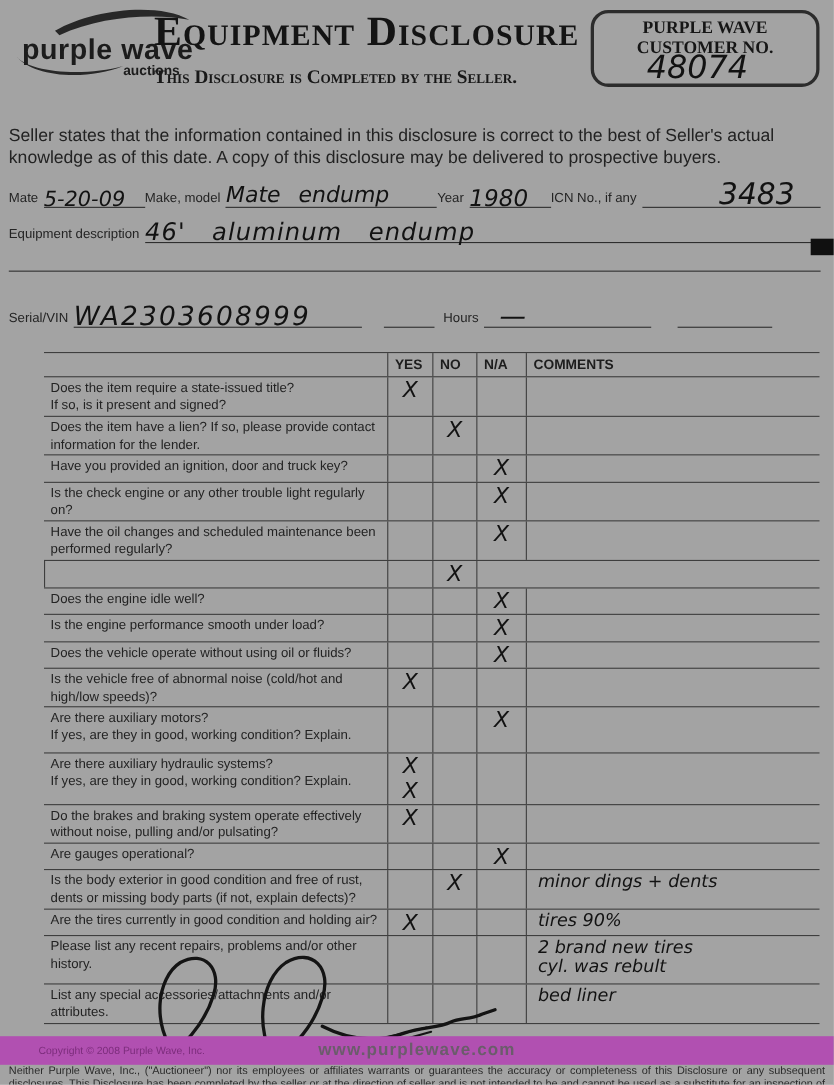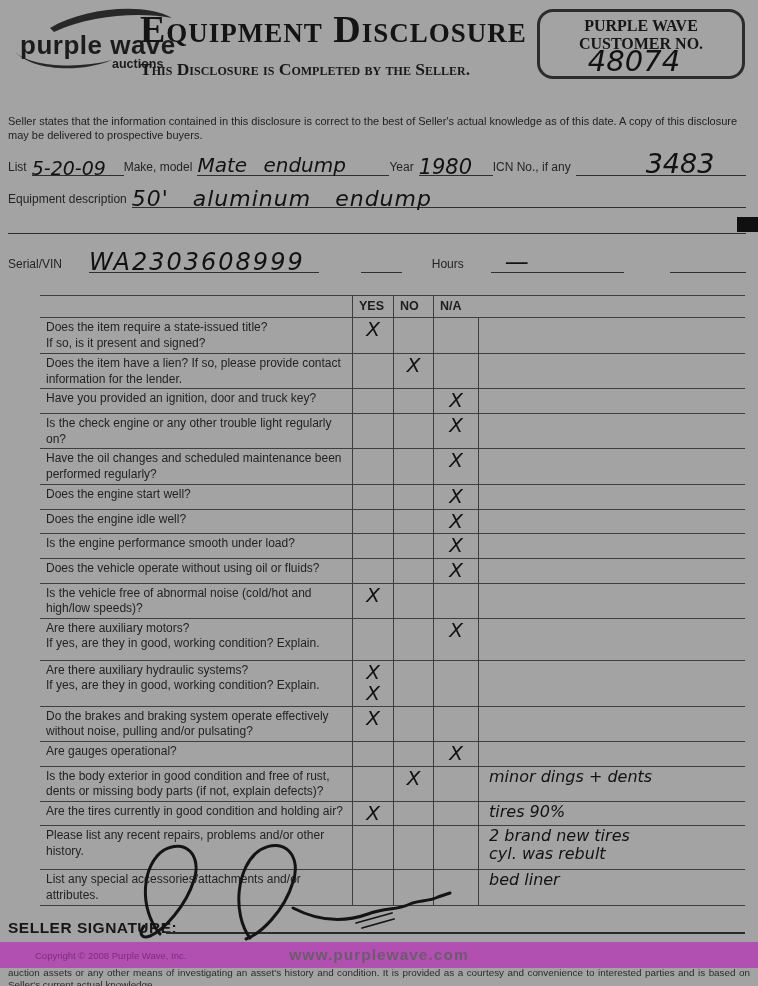--- a/index.html
+++ b/index.html
@@ -15,29 +15,29 @@
   .titleblock { position:absolute; left:140px; top:10px; width:396px; text-align:left; }
   .title { font-family:"Liberation Serif", serif; font-variant:small-caps; font-weight:bold; font-size:38px; line-height:1; letter-spacing:1px; color:#141414; }
   .subtitle { margin-top:11px; font-family:"Liberation Serif", serif; font-variant:small-caps; font-weight:bold; font-size:17.5px; color:#181818; }
   .custbox { position:absolute; left:537px; top:9px; width:208px; height:70px; border:3px solid #2c2c2c; border-radius:16px; text-align:center; }
   .custbox .bl { font-family:"Liberation Serif", serif; font-weight:bold; font-size:16px; line-height:1.12; color:#161616; }
   .custbox .bl:first-child { padding-top:5px; }
   .custbox .val { position:absolute; left:0; right:14px; top:32px; text-align:center; font-size:29px; }
 
   .hw { font-family:"DejaVu Sans", sans-serif; font-style:italic; color:#121212; }
 
-  .intro { margin:2px 8px 0 8px; font-size:11px; line-height:1.28; color:#222; }
+  .intro { margin:2px 8px 0 8px; font-size:16px; line-height:1.28; color:#222; }
 
   
   .fields { margin:6px 12px 0 8px; }
   .frow { display:flex; align-items:flex-end; }
   .lbl { font-size:12px; white-space:nowrap; padding:0 5px 2px 0; color:#242424; }
   .ul { border-bottom:1.7px solid #2e2e2e; height:26px; display:flex; align-items:flex-end; }
   .ul > span { margin-bottom:-4px; white-space:nowrap; }
-  .r1 { margin-top:8px; } .r2 { margin-top:6px; } .r3 { margin-top:16px; } .r4 { margin-top:13px;gap:22px; }
+  .r1 { margin-top:8px; } .r2 { margin-top:6px; } .r3 { margin-top:16px; } .r4 { margin-top:25px; }
   .w-date { width:92px; } .w-make { width:192px;align-items:center; } .w-year { width:74px; }
   .w-icn { flex:1; } .w-desc { flex:1; } .w-serial { width:262px; }
   .w-dot { width:46px; margin-left:20px; } .w-hours { width:152px; } .w-end { width:86px; margin-left:24px; }
   .hv-date { font-size:19px; } .hv-make { font-size:20px; word-spacing:10px; } .hv-year { font-size:21px; }
   .hv-icn { font-size:27px; padding-left:70px; } .hv-desc { font-size:22px; word-spacing:16px; letter-spacing:1px; }
   .hv-serial { font-size:24px; letter-spacing:2px; } .hv-hours { font-size:24px; padding-left:14px; }
 
   
   .qtable { margin:22px 13px 0 40px; border-top:1.6px solid #3e3e3e; }
   .tr { display:grid; grid-template-columns:312px 41px 40px 45px 1fr; border-bottom:1.6px solid #3e3e3e; }
@@ -88,41 +88,41 @@
       <div class="bl">PURPLE WAVE</div>
       <div class="bl">CUSTOMER NO.</div>
       <div class="val hw">48074</div>
     </div>
   </div>
 
   <p class="intro">Seller states that the information contained in this disclosure is correct to the best of Seller's actual knowledge as of this date. A copy of this disclosure may be delivered to prospective buyers.</p>
 
   <div class="fields">
     <div class="frow r1">
-      <span class="lbl">List</span>
+      <span class="lbl">Mate</span>
       <span class="ul w-date">
           <span class="hw hv-date">5-20-09</span>
         </span>
       <span class="lbl">Make, model</span>
       <span class="ul w-make">
           <span class="hw hv-make">Mate endump</span>
         </span>
       <span class="lbl">Year</span>
       <span class="ul w-year">
           <span class="hw hv-year">1980</span>
         </span>
       <span class="lbl">ICN No., if any</span>
       <span class="ul w-icn">
           <span class="hw hv-icn">3483</span>
         </span>
     </div>
     <div class="frow r2">
       <span class="lbl">Equipment description</span>
       <span class="ul w-desc">
-          <span class="hw hv-desc">50'  aluminum  endump</span>
+          <span class="hw hv-desc">46'  aluminum  endump</span>
         </span>
     </div>
     <div class="frow r3">
       <span class="ul" style="width:100%; height:10px;"></span>
     </div>
     <div class="frow r4">
       <span class="lbl">Serial/VIN</span>
       <span class="ul w-serial">
           <span class="hw hv-serial">WA2303608999</span>
         </span>
@@ -134,20 +134,21 @@
       <span class="ul w-end"></span>
     </div>
   </div>
 
   <div class="qtable">
     <div class="tr" style="min-height:22px;">
       <div class="td"></div>
       <div class="th c">YES</div>
       <div class="th c">NO</div>
       <div class="th c">N/A</div>
+      <div class="th c">COMMENTS</div>
     </div>
 
     <div class="tr h36">
         <div class="td q">Does the item require a state-issued title?
 If so, is it present and signed?</div>
         <div class="td m hw">X</div>
         <div class="td m hw"></div>
         <div class="td m hw"></div>
         <div class="td cm hw"></div>
       </div>
@@ -175,21 +176,20 @@
       </div>
     <div class="tr h36">
         <div class="td q">Have the oil changes and scheduled maintenance been
 performed regularly?</div>
         <div class="td m hw"></div>
         <div class="td m hw"></div>
         <div class="td m hw">X</div>
         <div class="td cm hw"></div>
       </div>
     <div class="tr h22">
-        <div class="td q">Does the engine start well?</div>
         <div class="td m hw"></div>
         <div class="td m hw"></div>
         <div class="td m hw">X</div>
         <div class="td cm hw"></div>
       </div>
     <div class="tr h22">
         <div class="td q">Does the engine idle well?</div>
         <div class="td m hw"></div>
         <div class="td m hw"></div>
         <div class="td m hw">X</div>

